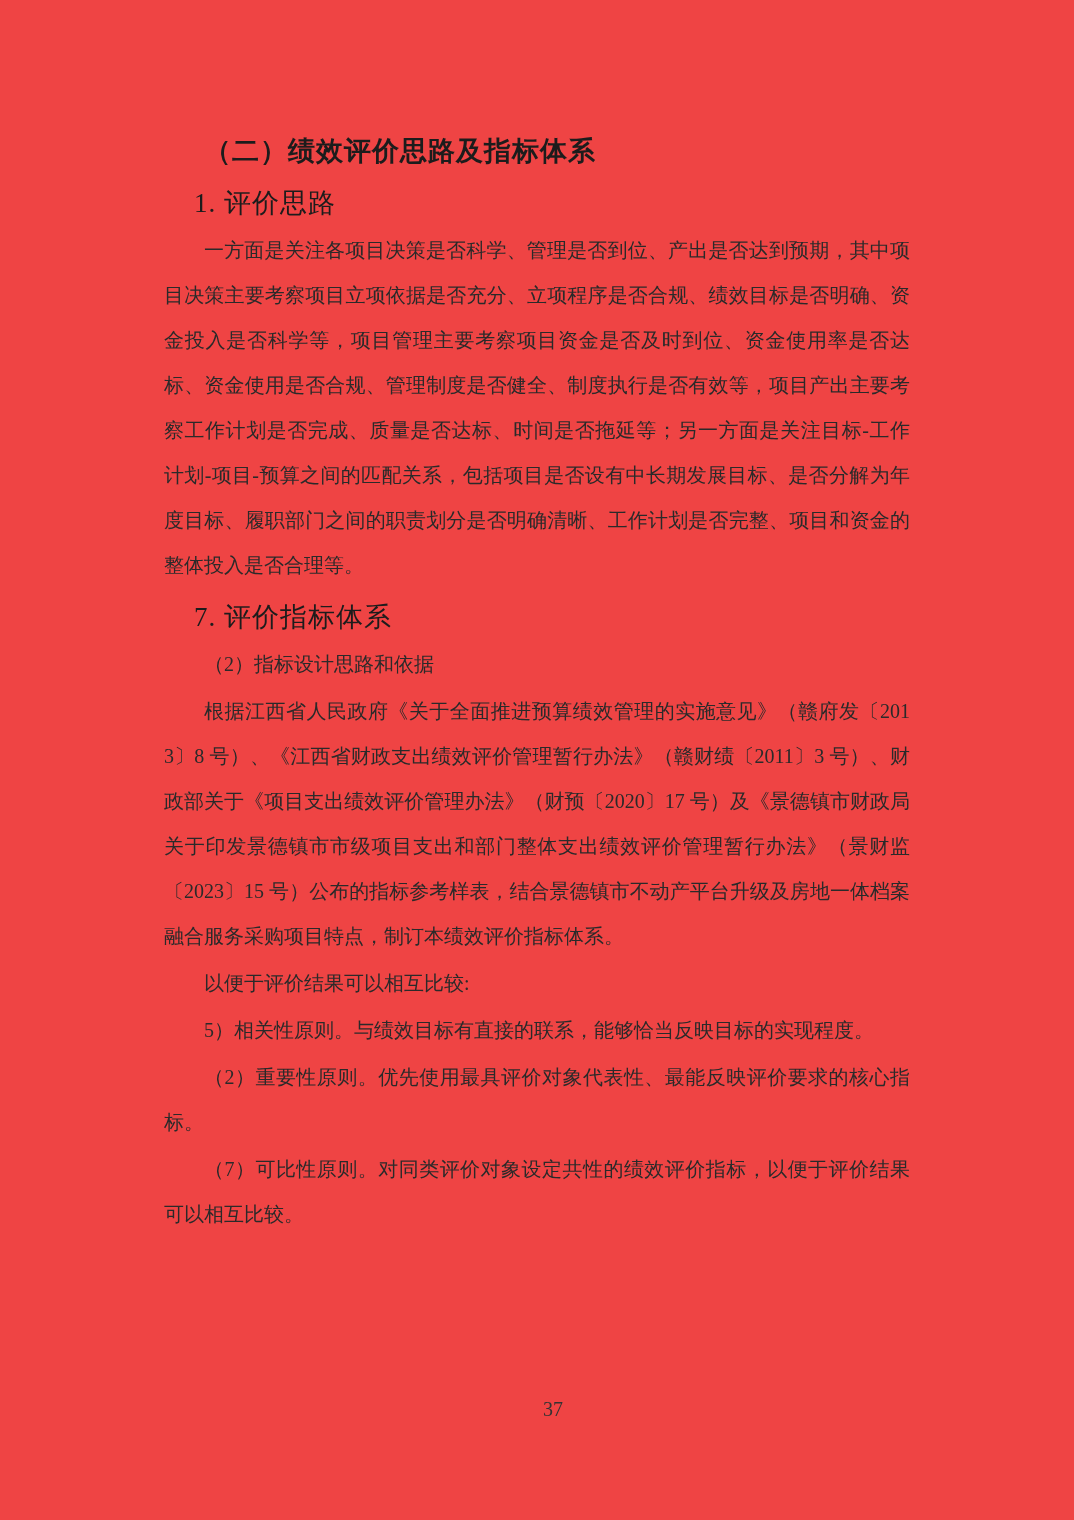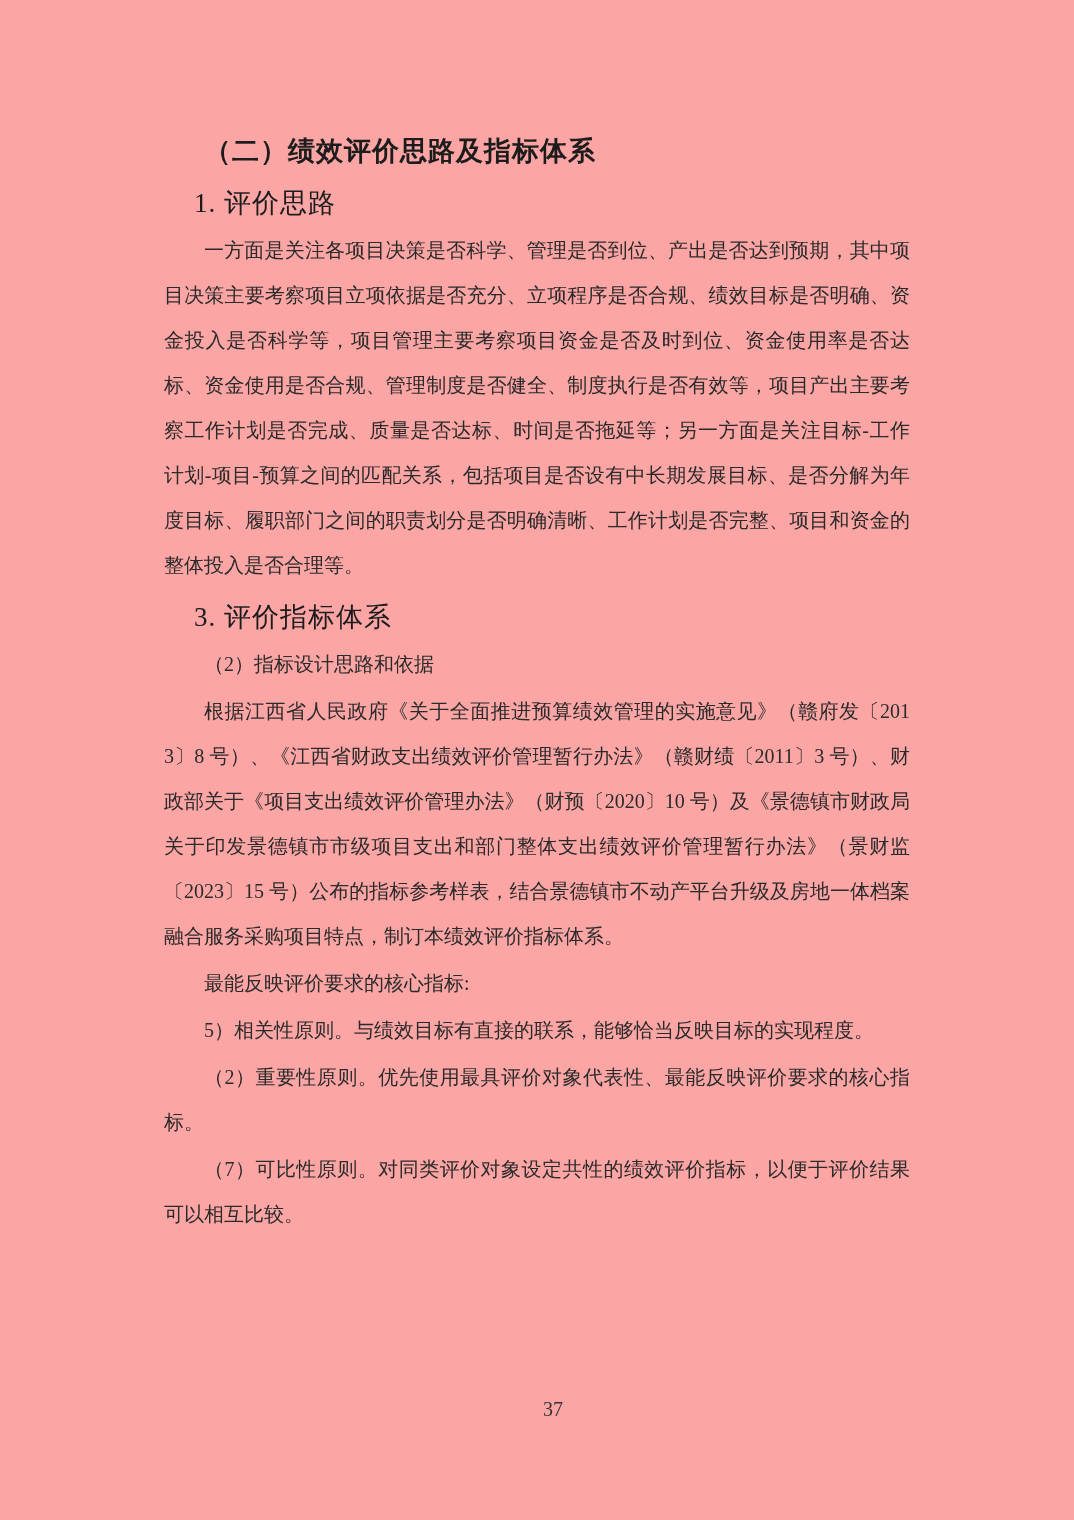--- a/index.html
+++ b/index.html
@@ -4,21 +4,21 @@
 <style>
   html, body {
     margin: 0;
     padding: 0;
     background: #ffffff;
   }
   .page {
     position: relative;
     width: 1074px;
     height: 1520px;
-    background: #fca5a5;
+    background: #ef4444;
     overflow: hidden;
     color: #222222;
     font-family: "Liberation Serif", "DejaVu Serif", serif;
   }
   .content {
     position: absolute;
     left: 164px;
     top: 128px;
     width: 746px;
   }
@@ -61,22 +61,22 @@
   }
 </style>
 </head>
 <body>
 
 <div class="page">
   <div class="content">
     <h1 class="sec-heading">（二）绩效评价思路及指标体系</h1>
     <h2 class="sub-heading">1. 评价思路</h2>
     <p class="body">一方面是关注各项目决策是否科学、管理是否到位、产出是否达到预期，其中项目决策主要考察项目立项依据是否充分、立项程序是否合规、绩效目标是否明确、资金投入是否科学等，项目管理主要考察项目资金是否及时到位、资金使用率是否达标、资金使用是否合规、管理制度是否健全、制度执行是否有效等，项目产出主要考察工作计划是否完成、质量是否达标、时间是否拖延等；另一方面是关注目标-工作计划-项目-预算之间的匹配关系，包括项目是否设有中长期发展目标、是否分解为年度目标、履职部门之间的职责划分是否明确清晰、工作计划是否完整、项目和资金的整体投入是否合理等。</p>
-    <h2 class="sub-heading">3. 评价指标体系</h2>
+    <h2 class="sub-heading">7. 评价指标体系</h2>
     <p class="body">（2）指标设计思路和依据</p>
-    <p class="body">根据江西省人民政府《关于全面推进预算绩效管理的实施意见》（赣府发〔2013〕8 号）、《江西省财政支出绩效评价管理暂行办法》（赣财绩〔2011〕3 号）、财政部关于《项目支出绩效评价管理办法》（财预〔2020〕10 号）及《景德镇市财政局关于印发景德镇市市级项目支出和部门整体支出绩效评价管理暂行办法》（景财监〔2023〕15 号）公布的指标参考样表，结合景德镇市不动产平台升级及房地一体档案融合服务采购项目特点，制订本绩效评价指标体系。</p>
-    <p class="body">最能反映评价要求的核心指标:</p>
+    <p class="body">根据江西省人民政府《关于全面推进预算绩效管理的实施意见》（赣府发〔2013〕8 号）、《江西省财政支出绩效评价管理暂行办法》（赣财绩〔2011〕3 号）、财政部关于《项目支出绩效评价管理办法》（财预〔2020〕17 号）及《景德镇市财政局关于印发景德镇市市级项目支出和部门整体支出绩效评价管理暂行办法》（景财监〔2023〕15 号）公布的指标参考样表，结合景德镇市不动产平台升级及房地一体档案融合服务采购项目特点，制订本绩效评价指标体系。</p>
+    <p class="body">以便于评价结果可以相互比较:</p>
     <p class="body">5）相关性原则。与绩效目标有直接的联系，能够恰当反映目标的实现程度。</p>
     <p class="body">（2）重要性原则。优先使用最具评价对象代表性、最能反映评价要求的核心指标。</p>
     <p class="body">（7）可比性原则。对同类评价对象设定共性的绩效评价指标，以便于评价结果可以相互比较。</p>
   </div>
   <div class="page-number">37</div>
 </div>
 
 </body></html>

